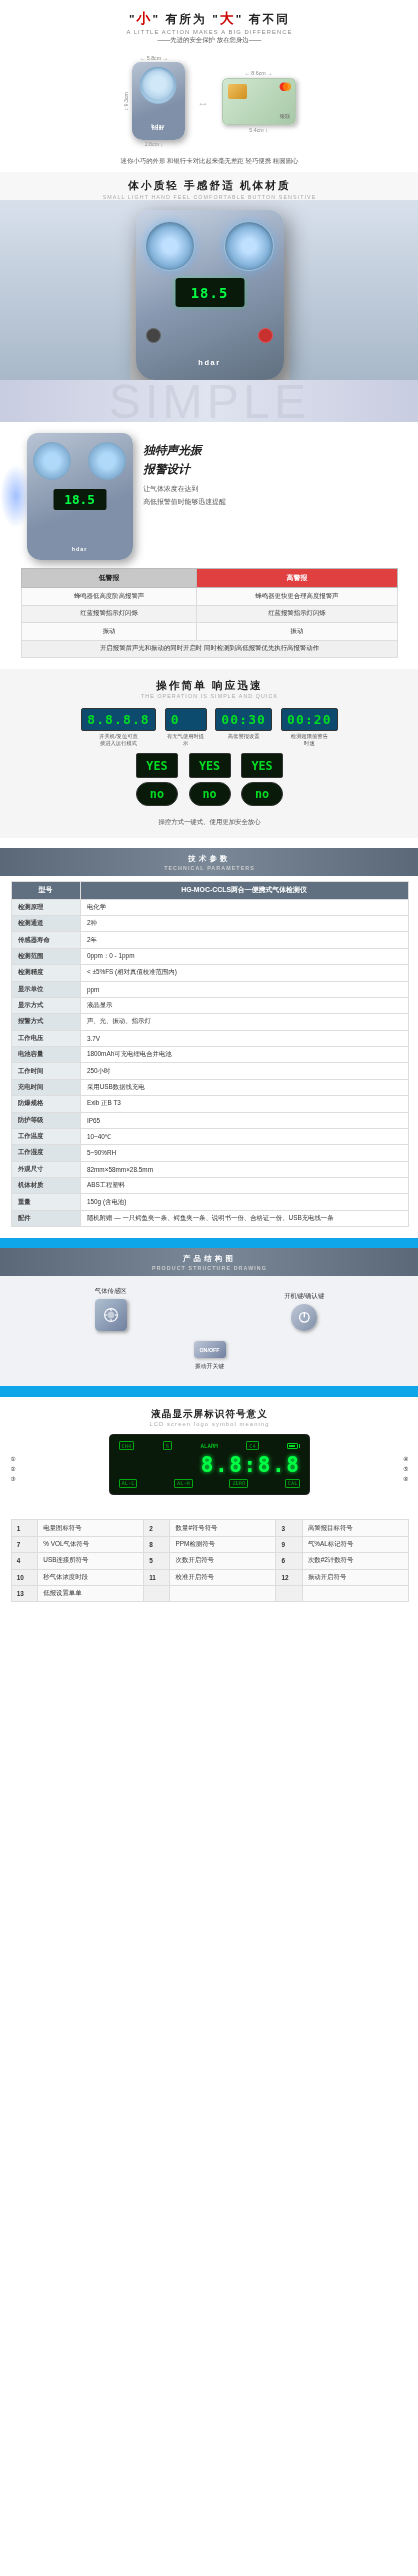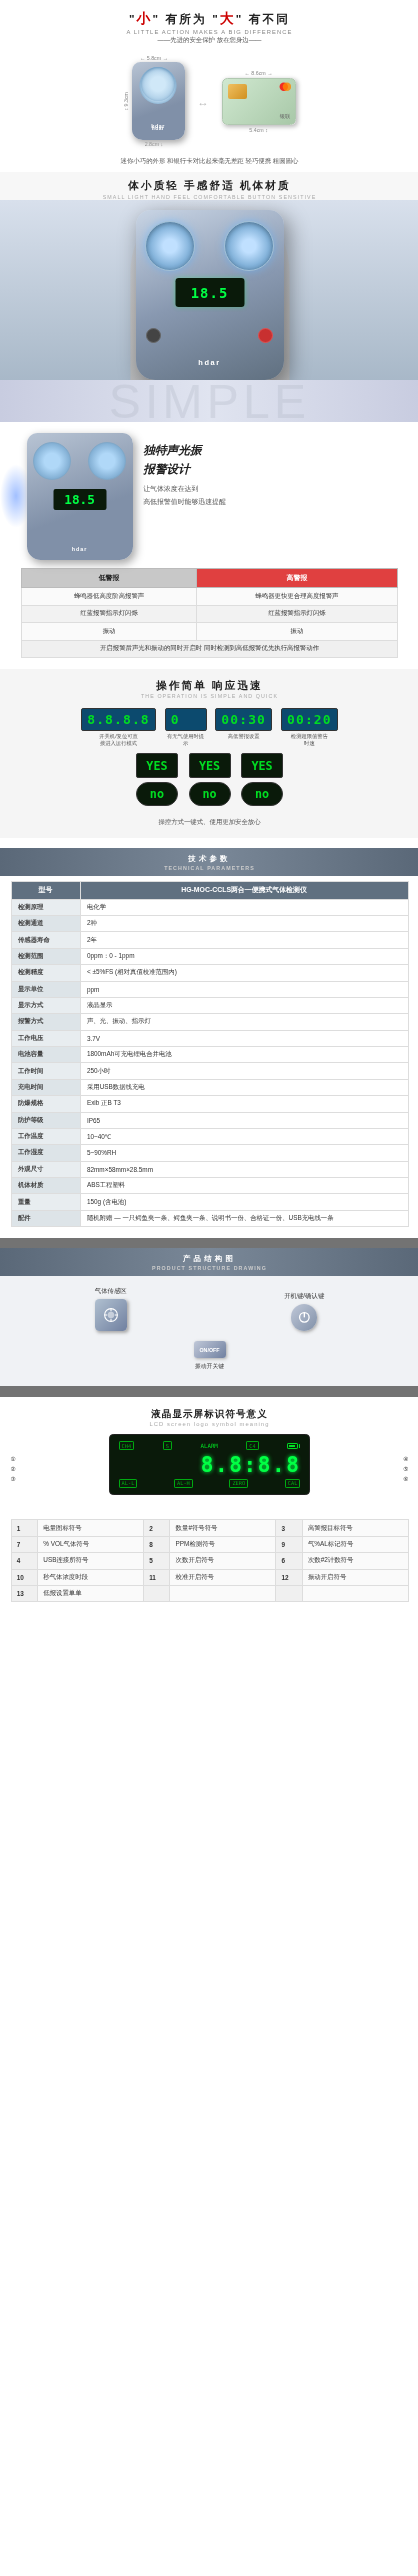--- a/index.html
+++ b/index.html
@@ -191,21 +191,21 @@
     .tech-header td {
       background: #607080 !important;
       color: #fff !important;
       font-weight: bold;
       font-size: 6.9px;
       text-align: center;
     }
 
     
     .structure-section {
-      background: #737373;
+      background: #0ea5e9;
       padding: 10.6px 0;
     }
 
     
     .lcd-section {
       background: #fff;
       padding: 10.6px 0;
     }
     .lcd-section-title-zh {
       text-align: center;

